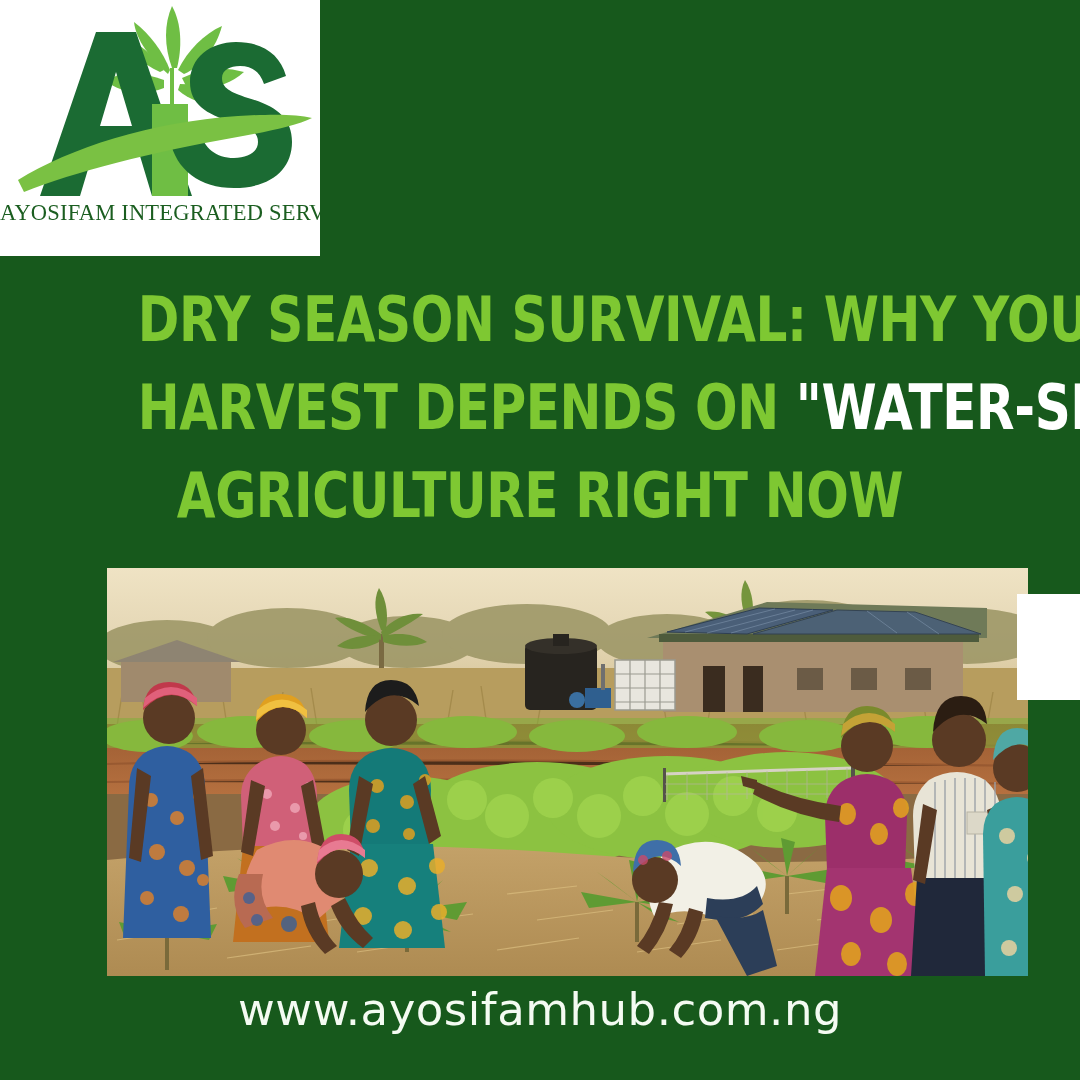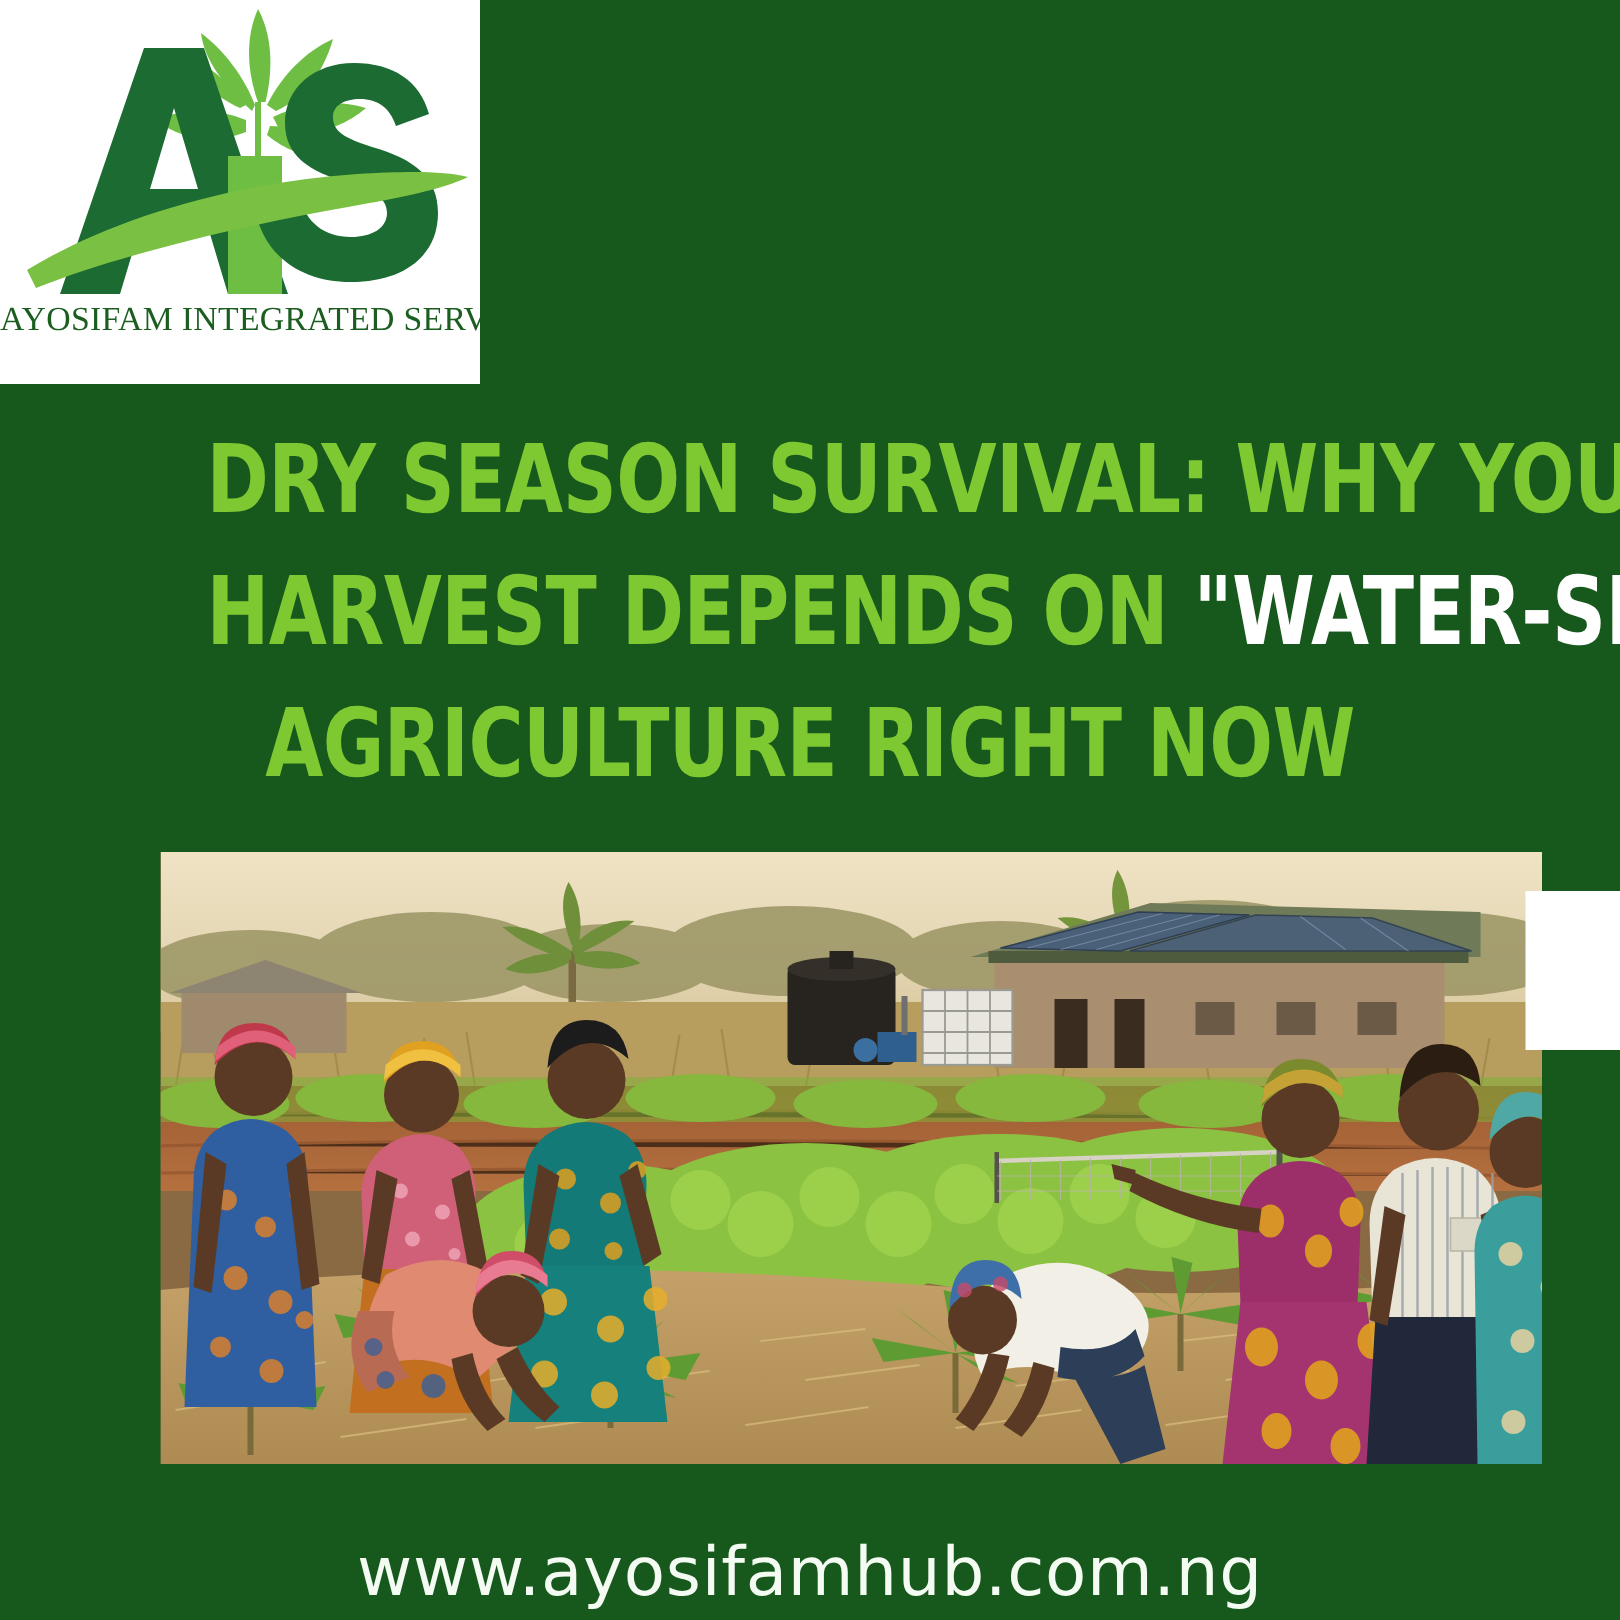--- a/index.html
+++ b/index.html
@@ -81,21 +81,20 @@
   
   #website-url {
     position:absolute;
     left:0; top:983px;
     width:1080px;
     text-align:center;
     font-family:"DejaVu Sans", sans-serif;
     font-size:45px;
     letter-spacing:0.5px;
     color:#f4fbf2;
-    margin-top:38px;
   }
 </style>
 </head>
 <body>
 
 <div id="poster">
 
   <div id="logo-card">
 
     <svg id="logo-mark" viewBox="0 0 320 208">

